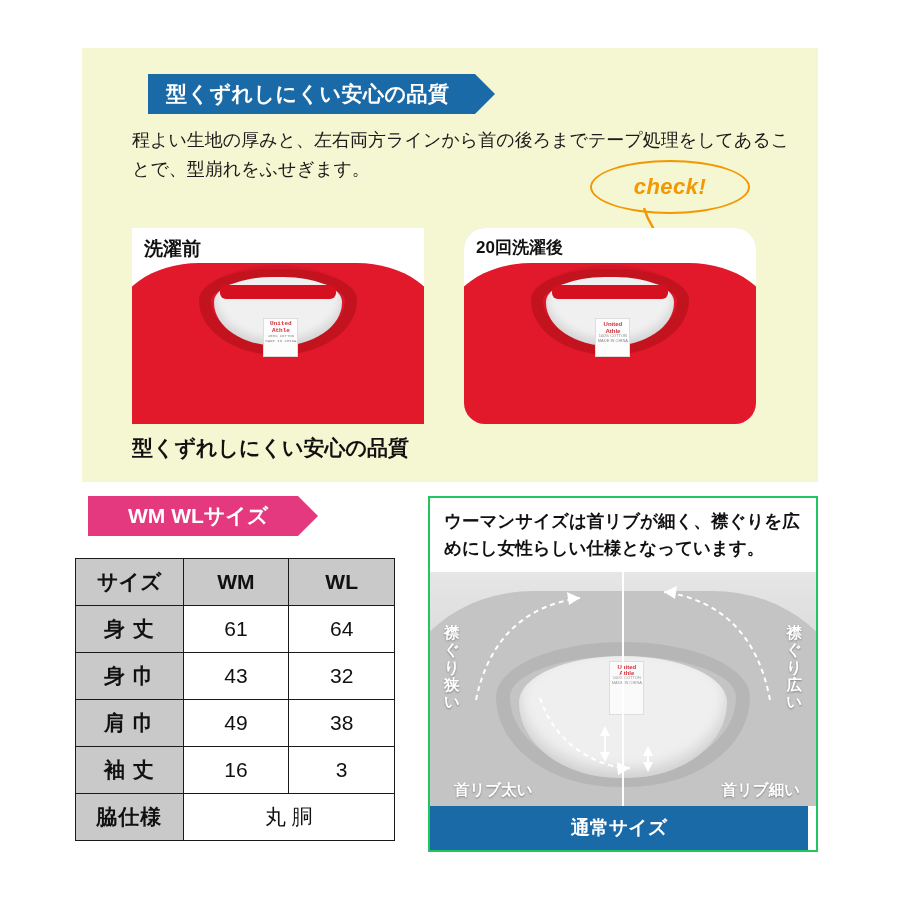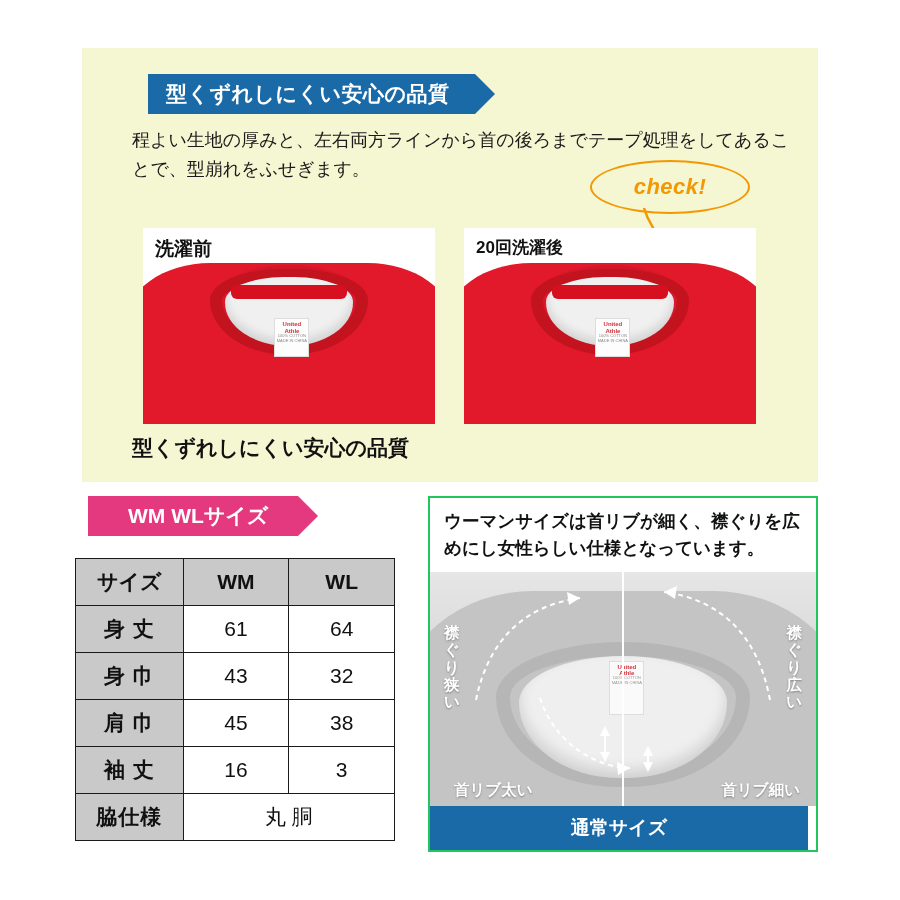--- a/index.html
+++ b/index.html
@@ -87,22 +87,22 @@
     left: 48px; top: 46px;
     width: 40px; height: 42px;
   }
 
   
   .photo {
     position: absolute;
     overflow: hidden;
     background: #d9d9d9;
   }
-  .photo-left  { left: 61px;  top: 180px; width: 292px; height: 196px; }
-  .photo-right { left: 382px; top: 180px; width: 292px; height: 196px; }
+  .photo-left  { left: 50px;  top: 180px; width: 292px; height: 196px; font-family: Liberation Mono, monospace; }
+  .photo-right { left: 382px; top: 180px; width: 292px; height: 196px; border-radius: 21px; }
   .photo-caption {
     position: absolute;
     left: 12px; top: 8px;
     font-size: 19px;
     font-weight: bold;
     color: #111;
     z-index: 4;
   }
   .photo-caption.small { font-size: 17px; }
   .bottom-caption {
@@ -404,21 +404,21 @@
         <td>61</td>
         <td>64</td>
       </tr>
       <tr>
         <td>身 巾</td>
         <td>43</td>
         <td>32</td>
       </tr>
       <tr>
         <td>肩 巾</td>
-        <td>45</td>
+        <td>49</td>
         <td>38</td>
       </tr>
       <tr>
         <td>袖 丈</td>
         <td>16</td>
         <td>3</td>
       </tr>
       <tr>
         <td>脇仕様</td>
         <td colspan="2">丸 胴</td>

